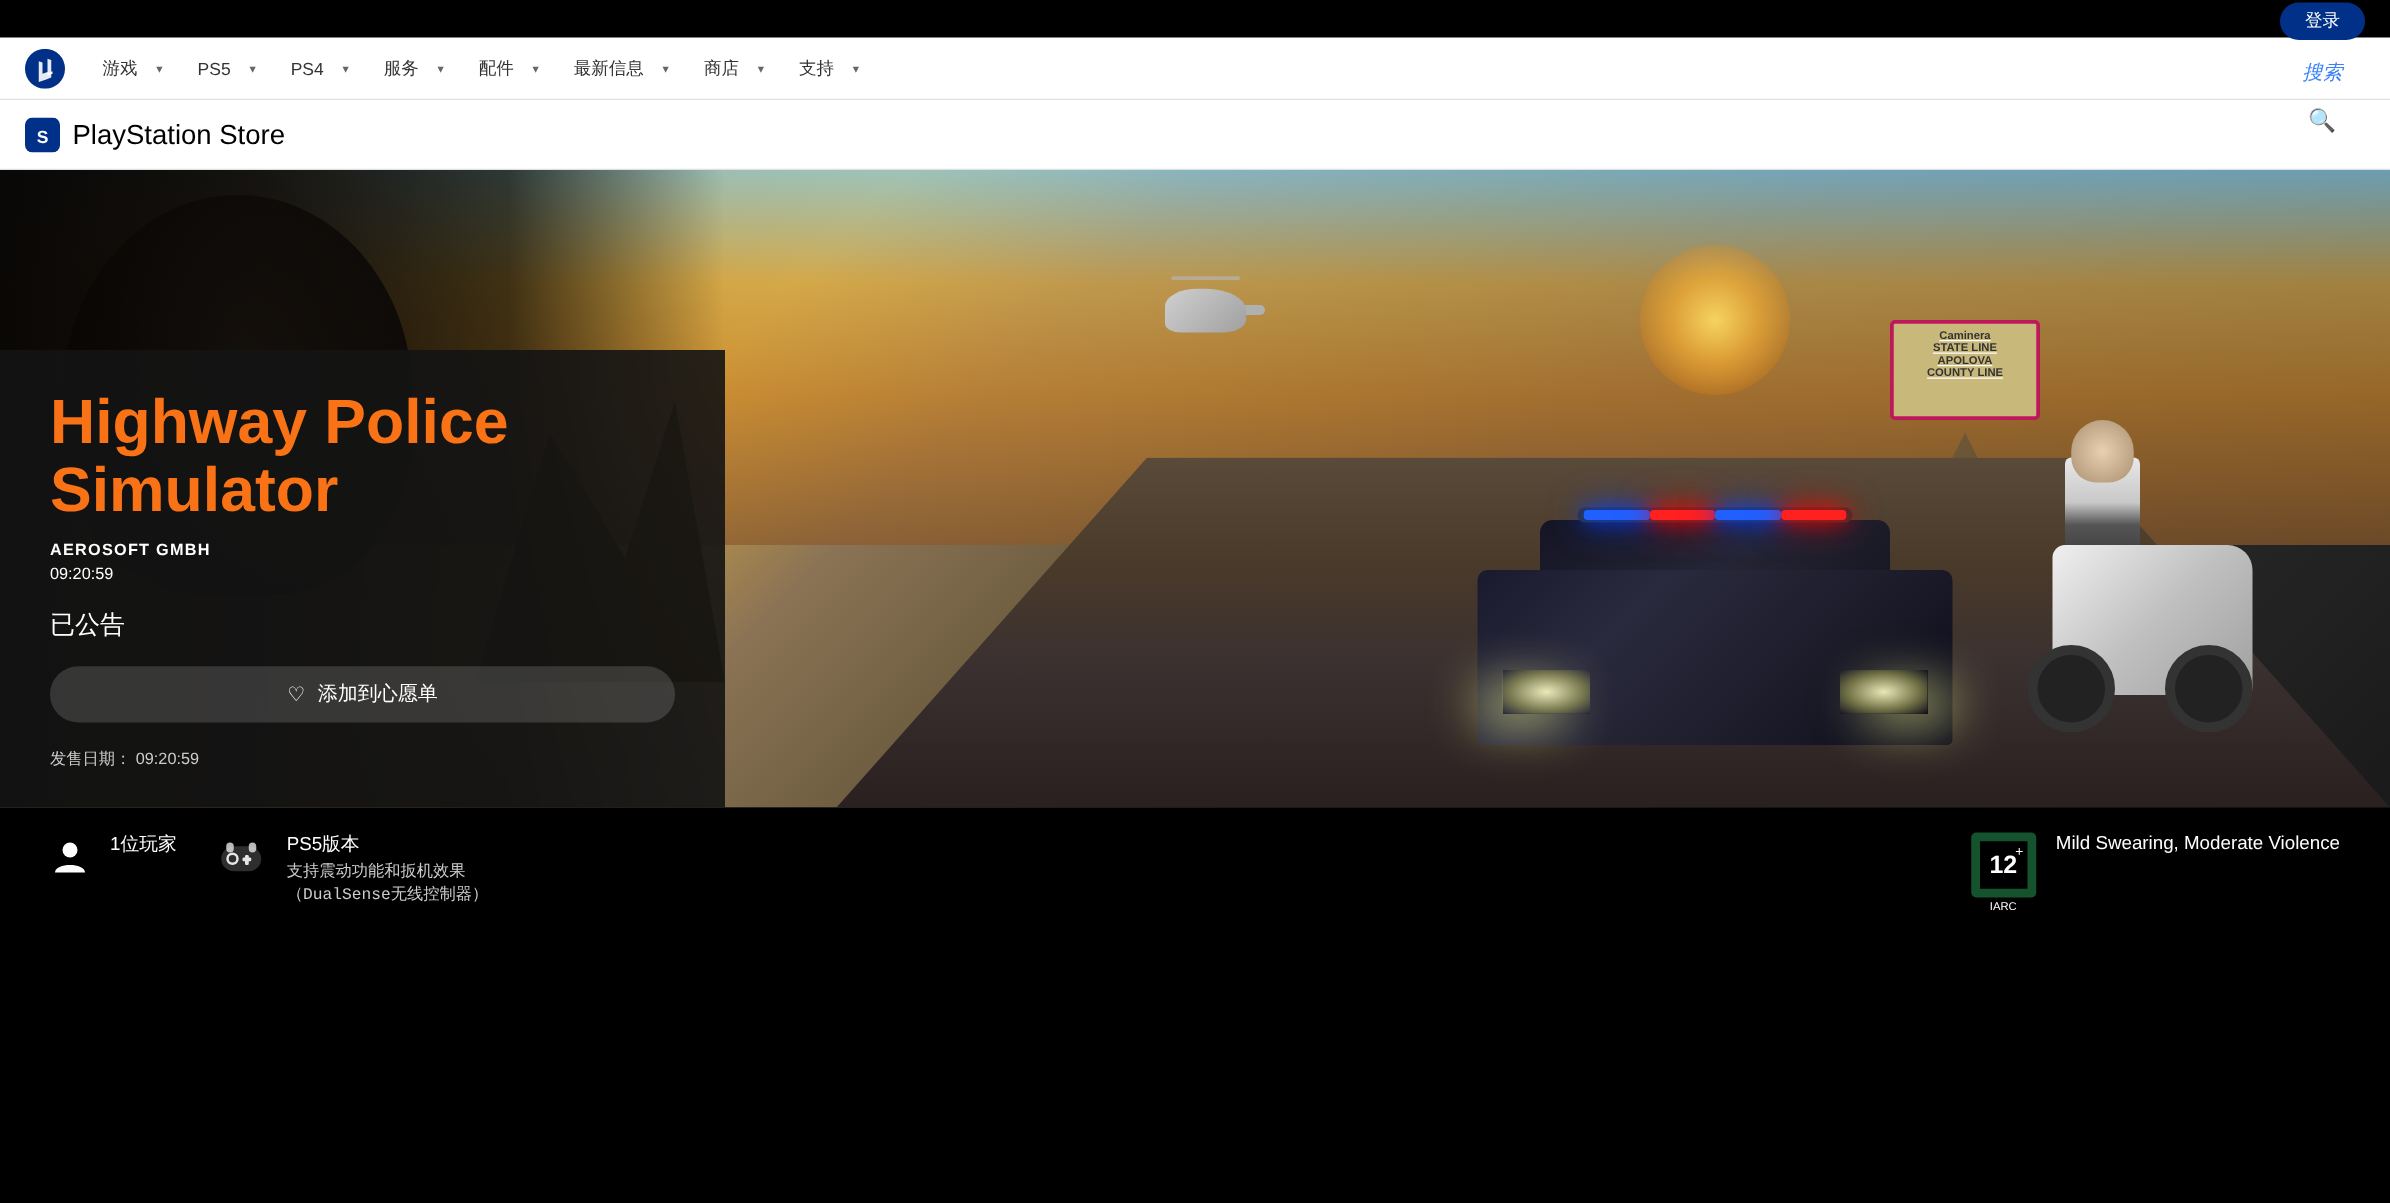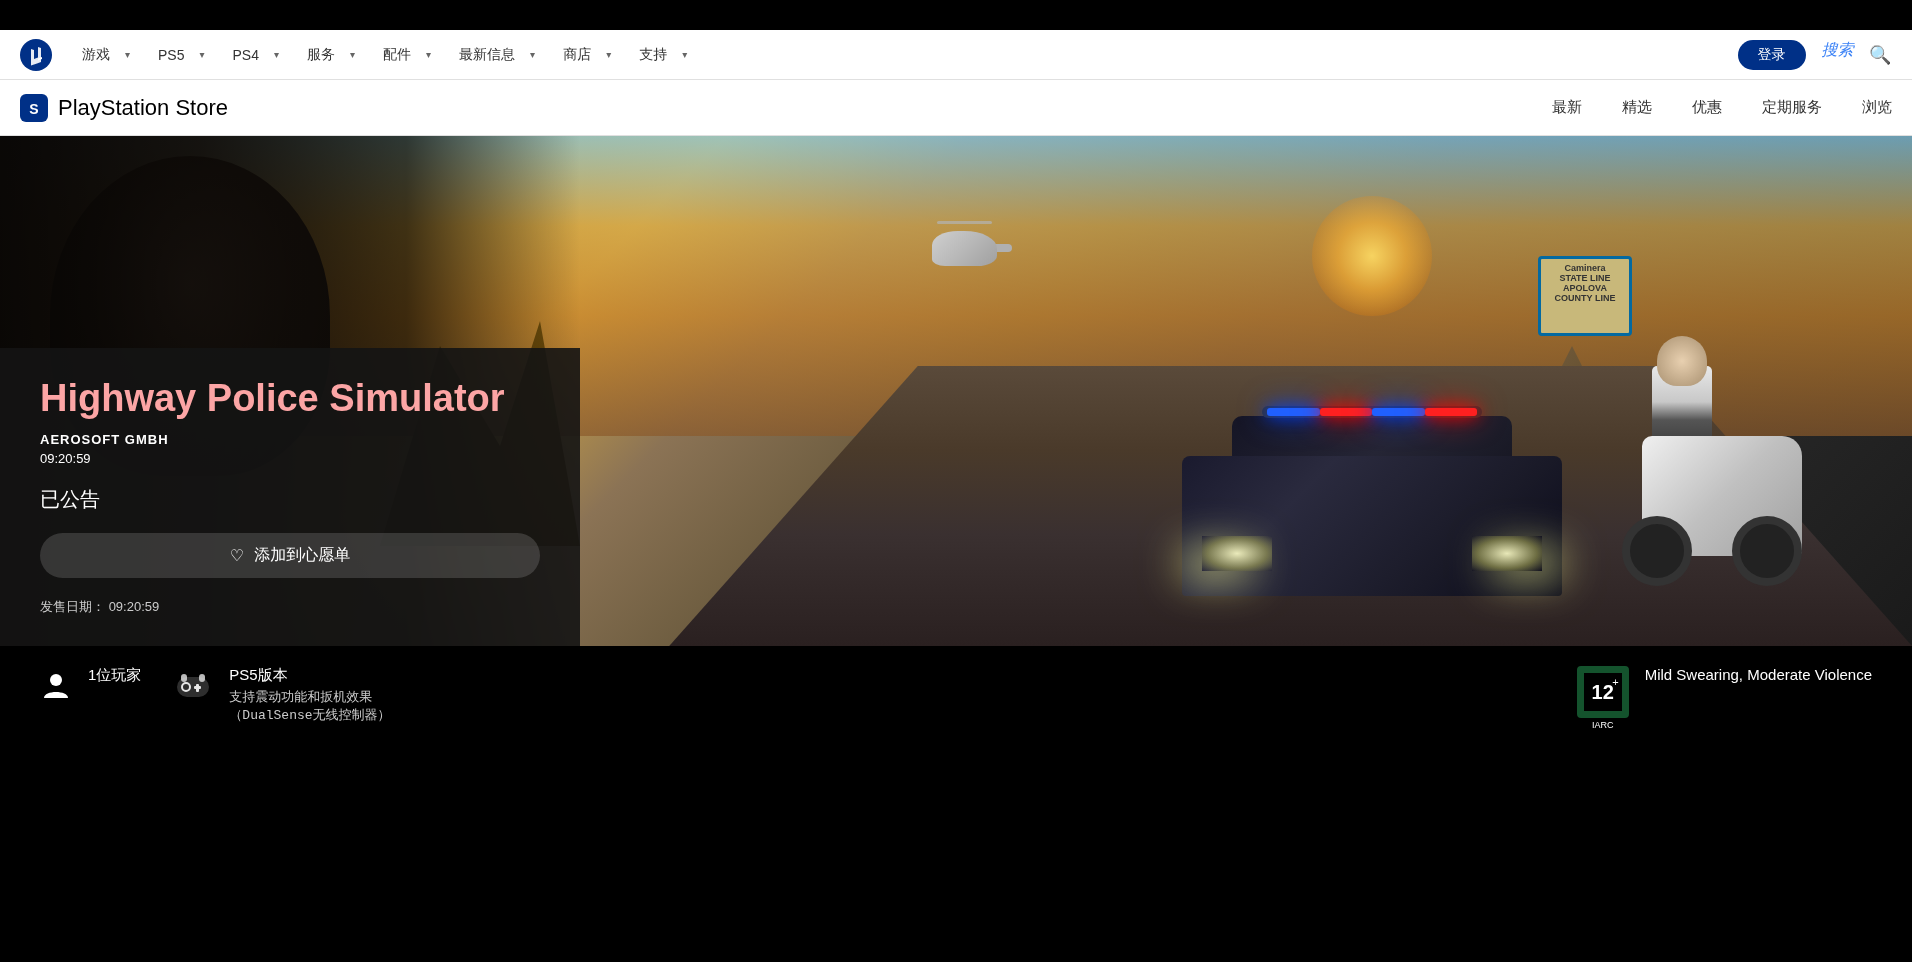--- a/index.html
+++ b/index.html
@@ -36,21 +36,23 @@
       cursor: pointer;
       white-space: nowrap;
       text-align: right;
     }
     .chevron-down {
       font-size: 10px;
       color: #666;
     }
     .top-nav-right {
       display: flex;
+      align-items: center;
       gap: 16px;
+      flex-direction: column;
     }
     .login-btn {
       background: #003087;
       color: #fff;
       border: none;
       border-radius: 20px;
       padding: 6px 20px;
       font-size: 14px;
       cursor: pointer;
       white-space: nowrap;
@@ -321,26 +323,27 @@
       height: 50px;
       background: radial-gradient(circle, #e8d0b0 0%, #c8b090 50%, #a89070 100%);
       border-radius: 50% 50% 40% 40%;
     }
 
     
     .road-sign {
       position: absolute;
       top: 120px;
       right: 280px;
-      width: 94px;
+      width: 120px;
       height: 80px;
       background: #c8b87a;
       border-radius: 4px;
-      border: 3px solid #0369a1;
+      border: 3px solid #be185d;
       padding: 4px;
+      text-decoration: underline;
     }
     .sign-text-1 {
       font-size: 9px;
       color: #333;
       text-align: center;
       font-weight: bold;
     }
 
     
     .helicopter {
@@ -394,23 +397,23 @@
     
     .game-info {
       position: absolute;
       bottom: 0;
       left: 0;
       width: 580px;
       padding: 30px 40px 30px 40px;
       background: rgba(20,20,20,0.9);
     }
     .game-title {
-      font-size: 38px;
+      font-size: 50px;
       font-weight: 600;
-      color: #fca5a5;
+      color: #f97316;
       margin-bottom: 12px;
       line-height: 1.1;
     }
     .game-publisher {
       font-size: 13px;
       font-weight: 700;
       color: #fff;
       text-transform: uppercase;
       letter-spacing: 1px;
       margin-bottom: 4px;
@@ -618,27 +621,20 @@
 <nav class="store-nav">
   <div class="store-brand">
 
     <svg class="store-brand-icon" viewBox="0 0 28 28">
       <rect width="28" height="28" rx="6" fill="#003087"></rect>
       <text x="14" y="20" text-anchor="middle" fill="white" font-size="14" font-weight="bold">S</text>
     </svg>
     <span class="store-brand-text">PlayStation Store</span>
   </div>
 
-  <div class="store-nav-links">
-    <a class="store-nav-link">最新</a>
-    <a class="store-nav-link">精选</a>
-    <a class="store-nav-link">优惠</a>
-    <a class="store-nav-link">定期服务</a>
-    <a class="store-nav-link">浏览</a>
-  </div>
 </nav>
 
 <section class="hero">
 
   <div class="hero-bg"></div>
   <div class="sky-gradient"></div>
   <div class="sun-glow"></div>
 
   <div class="terrain-left"></div>
   <div class="terrain-right"></div>

